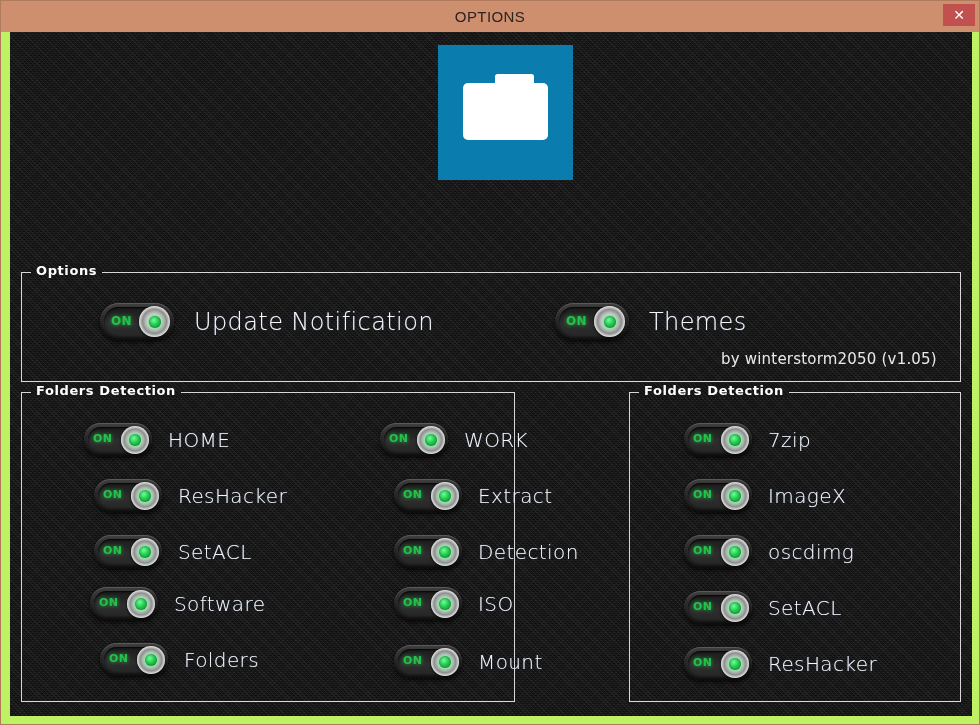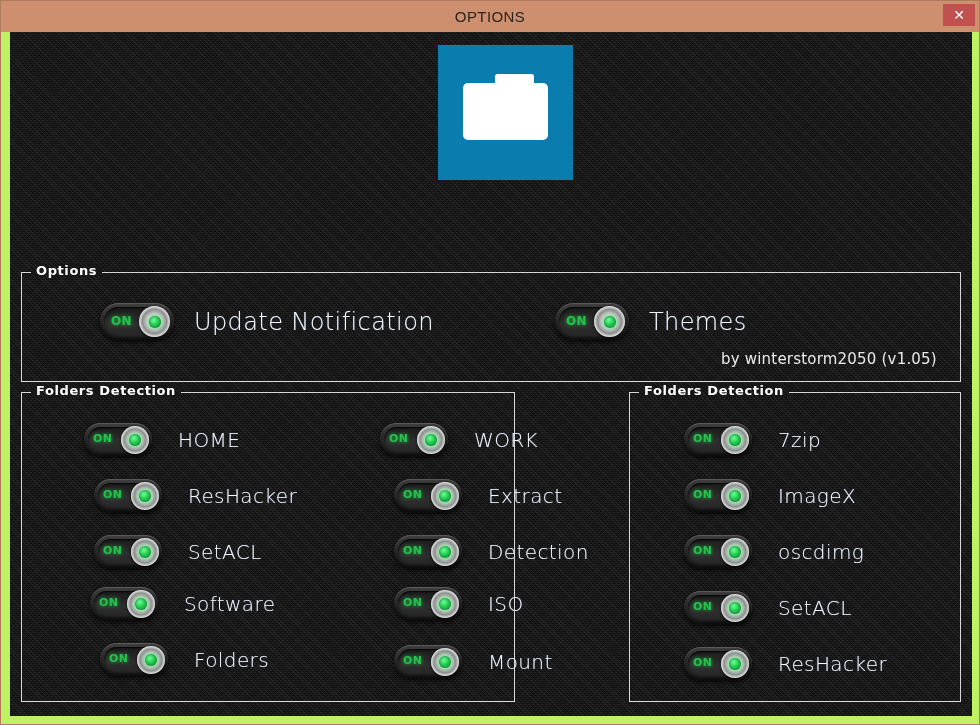--- a/index.html
+++ b/index.html
@@ -224,21 +224,21 @@
     white-space: nowrap;
     text-shadow: 0 0 1px rgba(150,180,240,0.5);
   }
 
   .row.big .toggle { width: 74px; height: 37px; border-radius: 19px; }
   .row.big .toggle .track { left: 4px; top: 4px; width: 66px; height: 29px; border-radius: 15px; }
   .row.big .toggle .on-text { left: 11px; top: 11px; width: 28px; font-size: 12px; }
   .row.big .toggle .knob { right: 4px; top: 3px; width: 31px; height: 31px; }
   .row.big .row-label { font-size: 24px; margin-left: 20px; }
 
-  .row .row-label { margin-left: 26px; }
+  .row .row-label { margin-left: 16px; }
 </style>
 </head>
 <body>
 
 <div id="window">
 
   <div id="titlebar">
     <div id="titlebar-text">OPTIONS</div>
     <div id="close-button">✕</div>
   </div>

